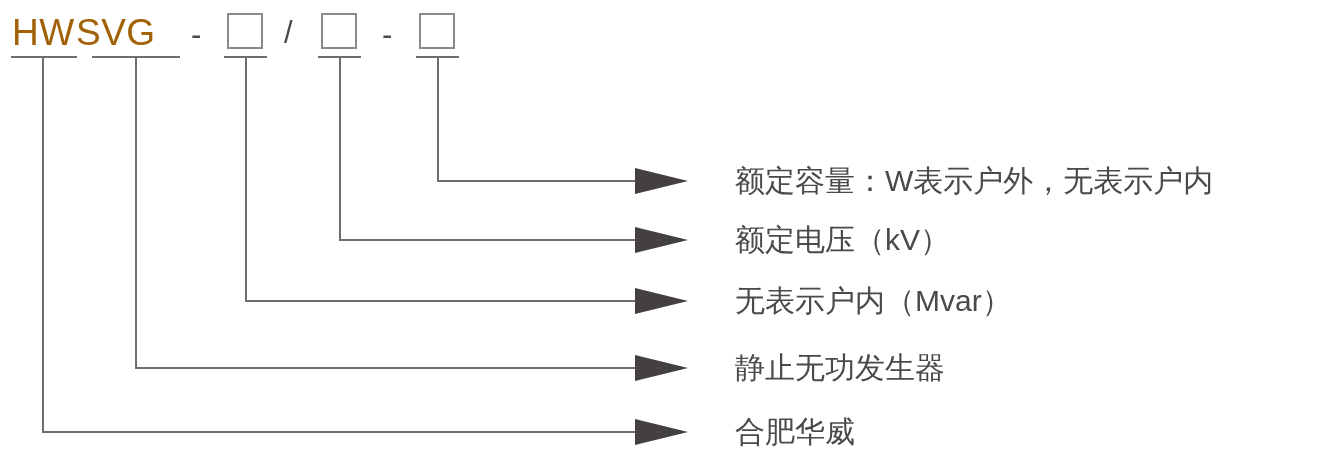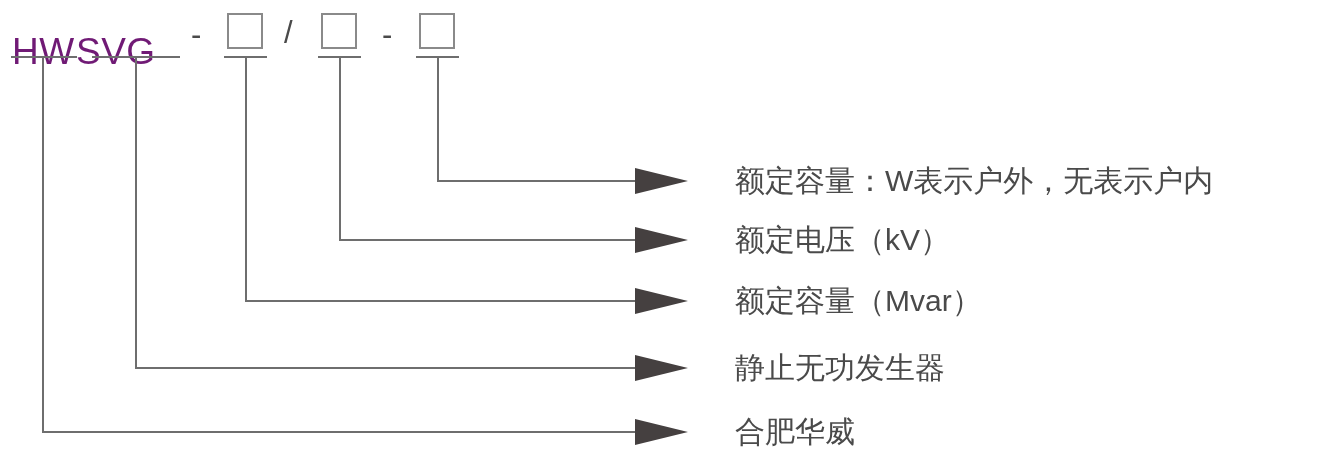--- a/index.html
+++ b/index.html
@@ -18,26 +18,25 @@
   #model-svg {
     position: absolute;
     left: 0;
     top: 0;
     width: 1332px;
     height: 464px;
   }
   .code-text {
     position: absolute;
     font-size: 37px;
-    color: #701a75;
+    color: #a16207;
     font-weight: 400;
     letter-spacing: 0.5px;
     white-space: nowrap;
     line-height: 1;
-    margin-top: 19px;
   }
   .sep-text {
     position: absolute;
     font-size: 31px;
     color: #4a4a4a;
     white-space: nowrap;
     line-height: 1;
   }
   .desc-label {
     position: absolute;
@@ -94,19 +93,19 @@
       <polygon points="635,288 688,301 635,314"></polygon>
       <polygon points="635,355 688,368 635,381"></polygon>
       <polygon points="635,419 688,432 635,445"></polygon>
     </g>
   </svg>
 
   <span class="desc-label" style="left:735px; top:181px;">额定容量：W表示户外，无表示户内</span>
 
   <span class="desc-label" style="left:735px; top:240px;">额定电压（kV）</span>
 
-  <span class="desc-label" style="left:735px; top:301px;">额定容量（Mvar）</span>
+  <span class="desc-label" style="left:735px; top:301px;">无表示户内（Mvar）</span>
 
   <span class="desc-label" style="left:735px; top:368px;">静止无功发生器</span>
 
   <span class="desc-label" style="left:735px; top:432px;">合肥华威</span>
 
 </div>
 
 </body></html>

